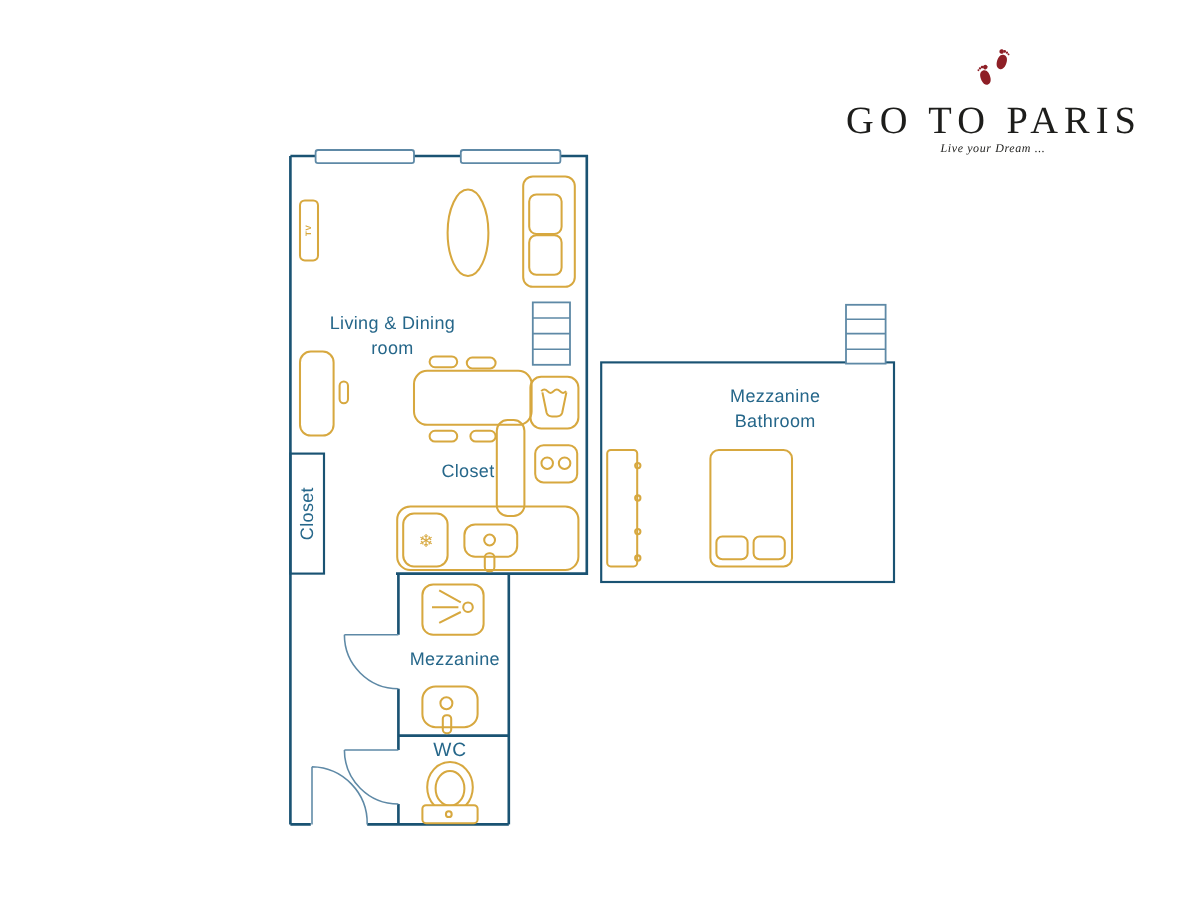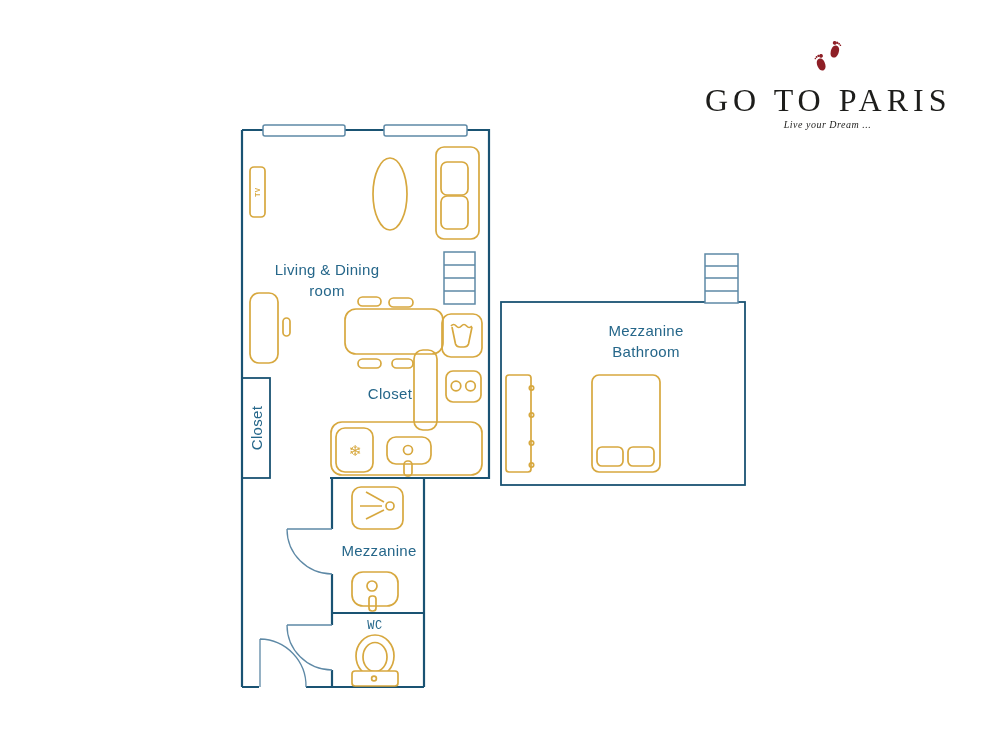--- a/index.html
+++ b/index.html
@@ -15,21 +15,21 @@
   .wallthin{stroke:var(--wall,#1a5373);stroke-width:1.8;fill:none;}
   .fixw{stroke:var(--fixture,#5e89a6);stroke-width:1.5;fill:#fff;}
   .fixl{stroke:var(--fixture,#5e89a6);stroke-width:1.3;fill:none;}
   .gold{stroke:var(--furniture,#d7a83f);stroke-width:1.7;fill:none;}
   .goldfill{stroke:var(--furniture,#d7a83f);stroke-width:1.7;fill:#fff;}
   .snow{fill:var(--furniture,#d7a83f);font:15px "DejaVu Sans",sans-serif;text-anchor:middle;}
   
   .lbl{position:absolute;transform:translate(-50%,-50%);color:var(--label,#26678a);
        font-size:15px;letter-spacing:.3px;line-height:1.4;text-align:center;white-space:nowrap;}
   .lbl-rot{transform:translate(-50%,-50%) rotate(-90deg);}
-  .lbl-wc{font-size:12px;letter-spacing:.6px;font-family:Liberation Mono, monospace;}
+  .lbl-wc{font-size:16px;letter-spacing:.6px;}
   .lbl-tv{font-size:6.5px;font-weight:bold;color:var(--furniture,#d7a83f);
           transform:translate(-50%,-50%) rotate(-90deg);letter-spacing:.5px;}
   
   .logo{position:absolute;left:705px;top:38px;width:245px;text-align:center;}
   .feet{display:block;margin:0 auto;}
   .brand-name{font-family:"Liberation Serif",serif;font-size:32px;letter-spacing:5px;
               color:var(--brandText,#1d1d1b);margin-top:4px;white-space:nowrap;}
   .tagline{font-family:Liberation Serif, serif;font-style:italic;font-size:10px;
            color:var(--brandText,#1d1d1b);margin-top:0;letter-spacing:.5px;}
 </style>

